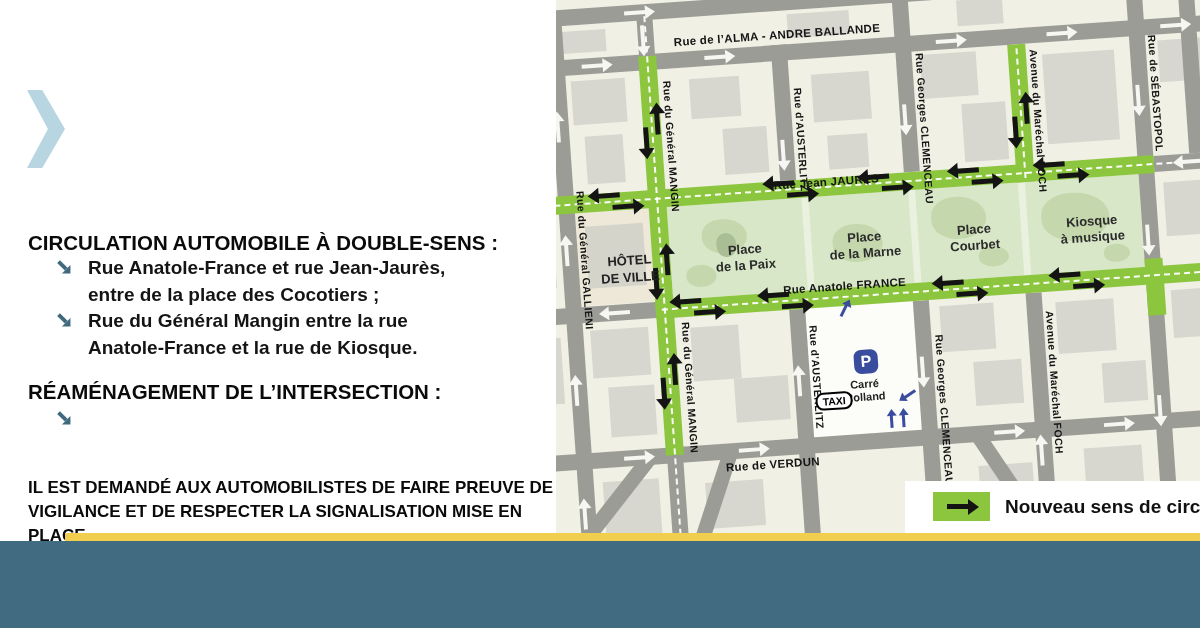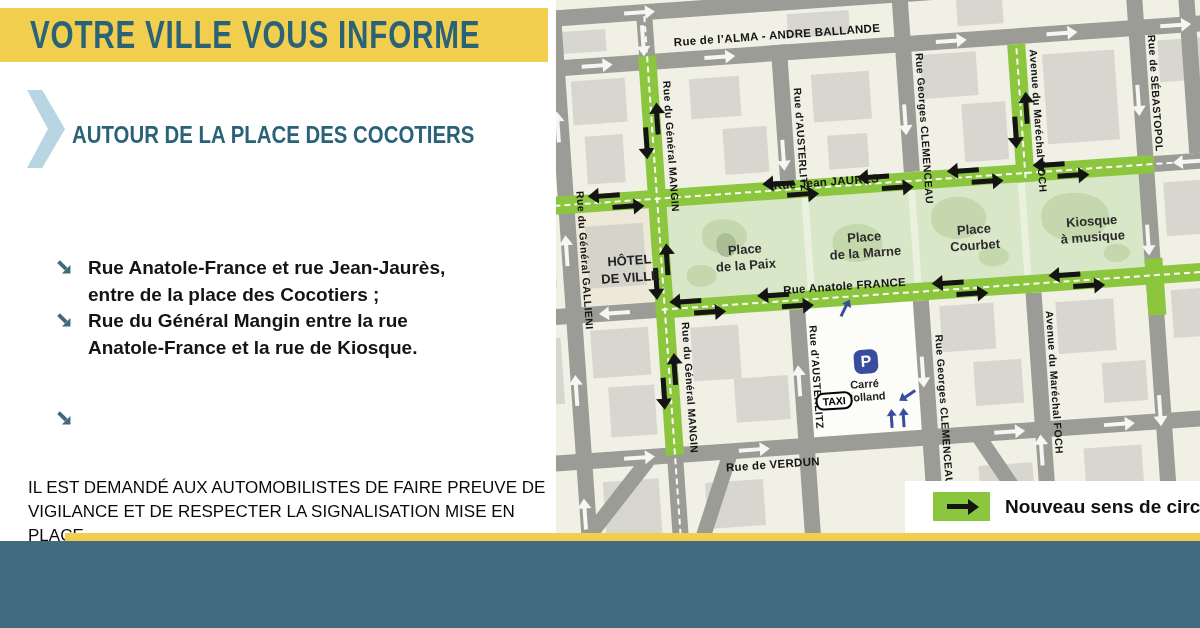--- a/index.html
+++ b/index.html
@@ -16,21 +16,21 @@
   .t1 span{display:inline-block;font-size:33px;transform:scaleX(.8);transform-origin:0 50%;white-space:nowrap;}
   .t2{left:72px;top:121px;color:#2A6278;font-weight:bold;}
   .t2 span{display:inline-block;font-size:24px;transform:scaleX(.85);transform-origin:0 50%;white-space:nowrap;}
   .datebox{left:28px;top:171px;width:443px;height:41px;background:#40697E;color:#fff;
            font-size:19px;font-weight:bold;line-height:41px;padding-left:16px;box-sizing:border-box;white-space:nowrap;}
   .datebox .ul{text-decoration:underline;text-decoration-thickness:2px;text-underline-offset:3px;}
   .h1a{left:28px;top:231px;font-size:20.5px;font-weight:bold;color:#0a0a0a;white-space:nowrap;}
   .h1b{left:28px;top:380px;font-size:20.5px;font-weight:bold;color:#0a0a0a;white-space:nowrap;}
   .bullet{font-size:19px;font-weight:bold;color:#141414;line-height:26.5px;width:400px;}
   .bicon{width:17px;height:17px;}
-  .warn{left:28px;top:476px;width:540px;font-size:17px;font-weight:normal;color:#0a0a0a;line-height:24px;}
+  .warn{left:28px;top:476px;width:540px;font-size:17px;font-weight:bold;color:#0a0a0a;line-height:24px;}
   .ystrip{left:65px;top:533px;width:1135px;height:9px;background:#F2CE4E;}
   
   .footer{left:0;top:541px;width:1200px;height:87px;background:#416B80;}
   
   .map{left:556px;top:0;width:644px;height:541px;background:#F1F0E5;overflow:hidden;}
   .mrot{position:absolute;left:-50px;top:-30px;width:760px;height:640px;background:#F1F0E5;transform:rotate(-4deg);}
   .bld{position:absolute;background:#D7D7D0;}
   .stH{position:absolute;height:16px;background:#9C9C97;}
   .stV{position:absolute;width:16px;background:#9C9C97;}
   .grH{position:absolute;height:18px;background:#8CC63F;}
@@ -67,47 +67,43 @@
   
   .legend{left:905px;top:481px;width:295px;height:52px;background:#ffffff;}
   .lswatch{position:absolute;left:28px;top:11px;width:57px;height:29px;background:#8CC63F;}
   .llab{position:absolute;left:100px;top:0;height:52px;line-height:52px;font-size:19px;font-weight:bold;color:#111;white-space:nowrap;}
 </style>
 </head>
 <body>
 
 <div id="poster">
 
-  <div class="ab banner">
-    <span>VOTRE VILLE VOUS INFORME</span>
-  </div>
 
   <div class="ab chev"></div>
-  <div class="ab t2">
-    <span>AUTOUR DE LA PLACE DES COCOTIERS</span>
-  </div>
-
-
+
+
+  <div class="ab h1a">CIRCULATION AUTOMOBILE À DOUBLE-SENS :</div>
 
   <div class="ab" style="left:56px;top:259px;">
     <svg class="bicon" viewBox="0 0 20 20">
         <path d="M3,3 L12,12" stroke="#40697E" stroke-width="4.5"></path>
         <path d="M17,17 L17,7 L7,17 Z" fill="#40697E"></path>
       </svg>
   </div>
   <div class="ab bullet" style="left:88px;top:255px;">Rue Anatole-France et rue Jean-Jaurès, entre de la place des Cocotiers ;</div>
 
   <div class="ab" style="left:56px;top:312px;">
     <svg class="bicon" viewBox="0 0 20 20">
         <path d="M3,3 L12,12" stroke="#40697E" stroke-width="4.5"></path>
         <path d="M17,17 L17,7 L7,17 Z" fill="#40697E"></path>
       </svg>
   </div>
   <div class="ab bullet" style="left:88px;top:308px;">Rue du Général Mangin entre la rue Anatole-France et la rue de Kiosque.</div>
 
+  <div class="ab h1b">RÉAMÉNAGEMENT DE L’INTERSECTION :</div>
 
   <div class="ab" style="left:56px;top:410px;">
     <svg class="bicon" viewBox="0 0 20 20">
         <path d="M3,3 L12,12" stroke="#40697E" stroke-width="4.5"></path>
         <path d="M17,17 L17,7 L7,17 Z" fill="#40697E"></path>
       </svg>
   </div>
 
   <div class="ab warn">
     <div>IL EST DEMANDÉ AUX AUTOMOBILISTES DE FAIRE PREUVE DE</div>

